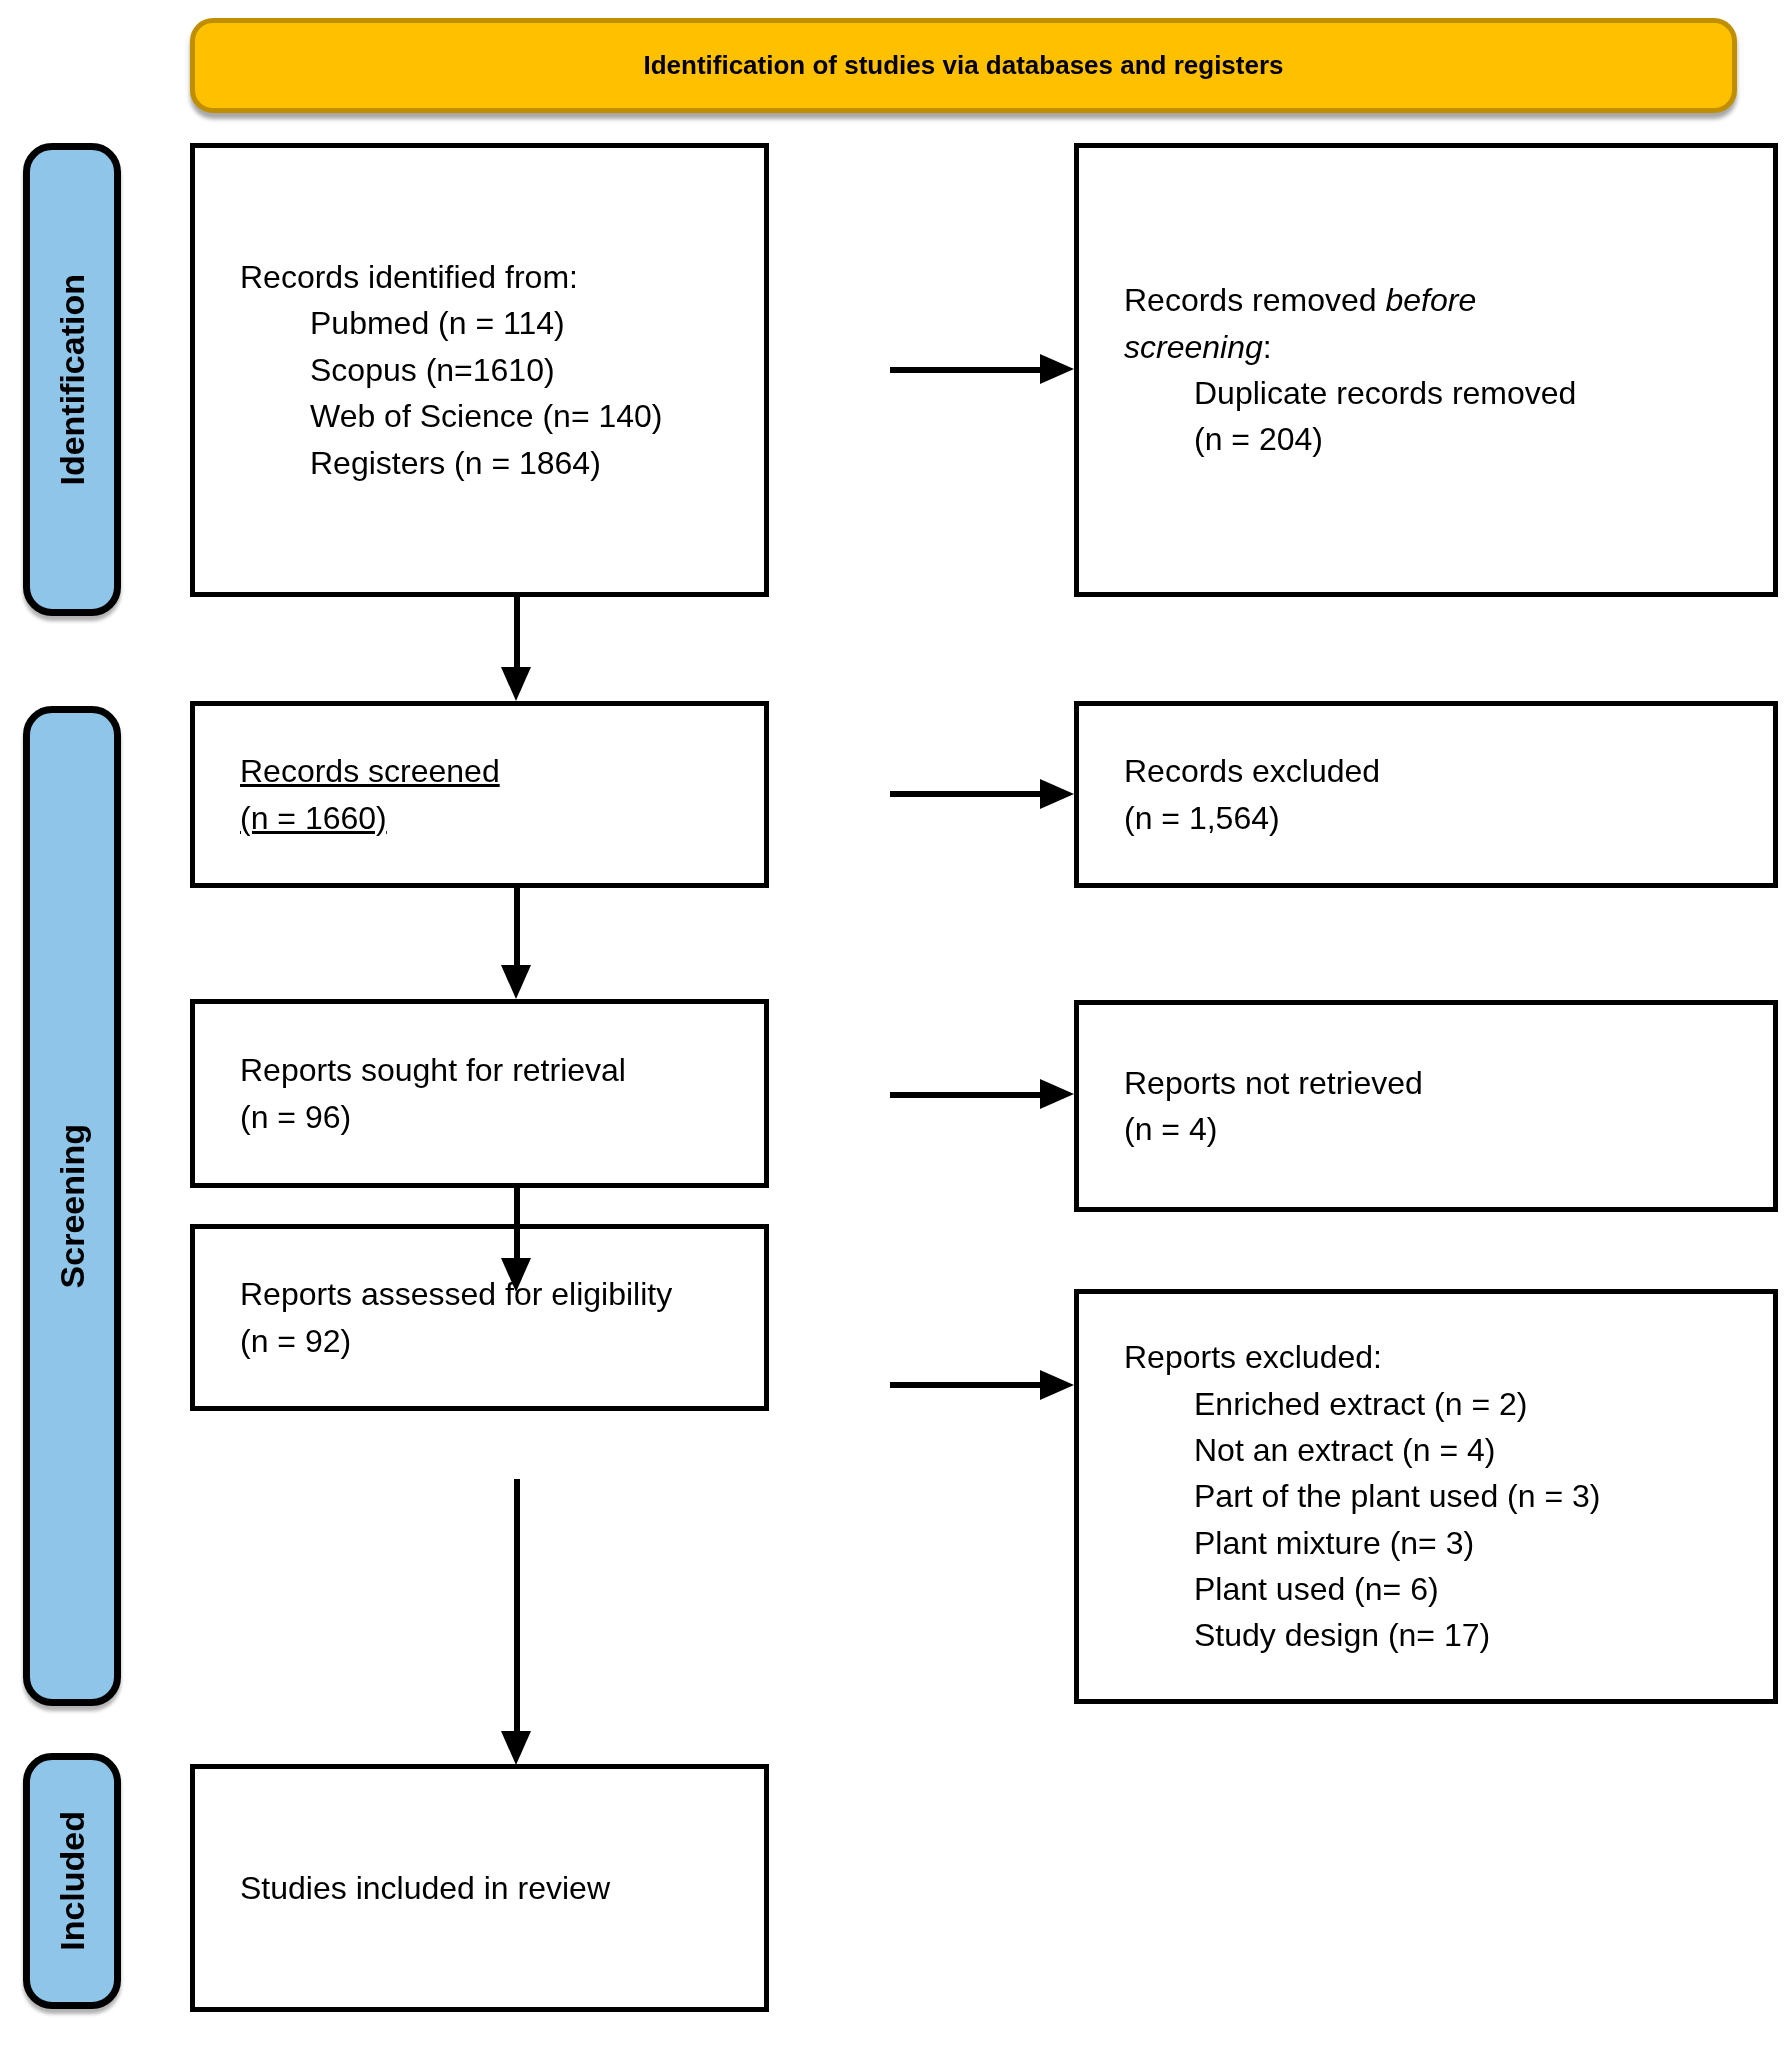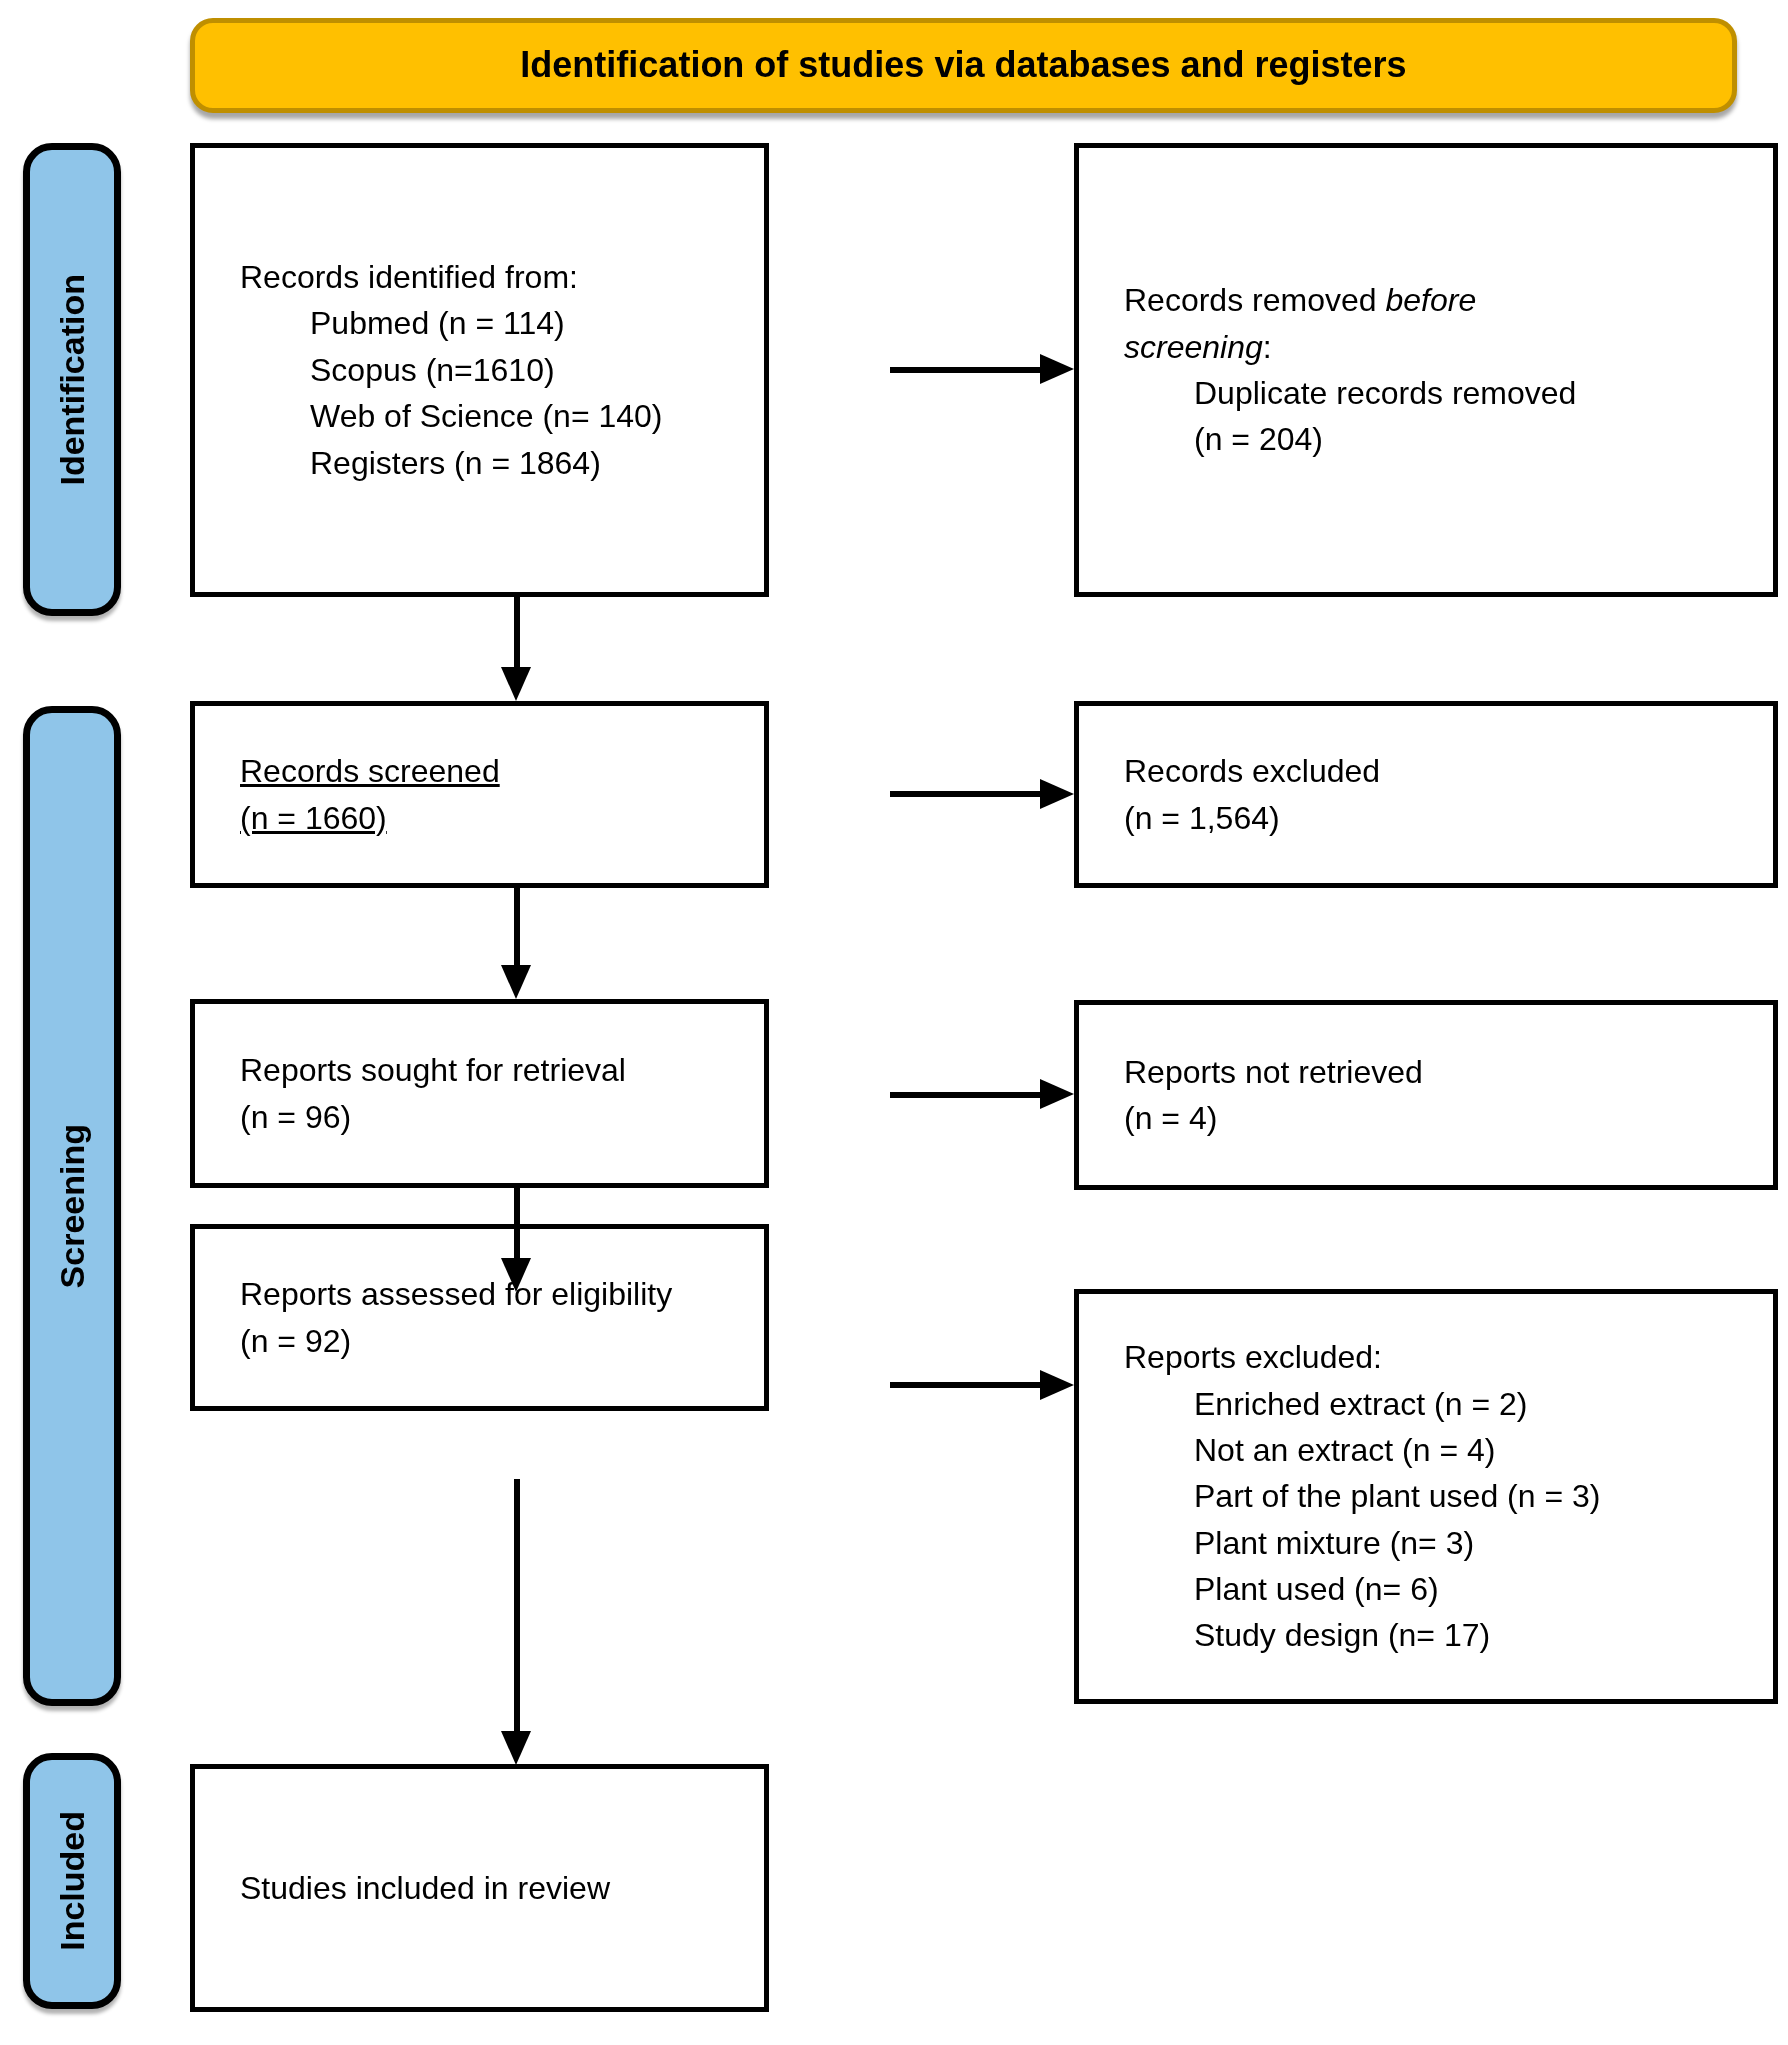--- a/index.html
+++ b/index.html
@@ -7,21 +7,21 @@
     position:relative;width:1789px;height:2046px;background:#ffffff;
     font-family:"Liberation Sans",sans-serif;color:#000;
   }
   
   .banner{
     position:absolute;left:190px;top:17.6px;width:1547px;height:95px;
     background:#FFC000;border:5px solid #BF8F00;border-radius:23px;
     box-sizing:border-box;display:flex;align-items:center;justify-content:center;
     box-shadow:0 5.5px 4.4px rgba(0,0,0,0.35);
   }
-  .banner-title{font-size:36px;font-weight:bold;}
+  .banner-title{font-size:26px;font-weight:bold;}
   
   .side{
     position:absolute;left:23px;width:98px;background:#8FC5E9;
     border:7.1px solid #000;border-radius:29px;box-sizing:border-box;
     display:flex;align-items:center;justify-content:center;
     box-shadow:0 5px 3.8px rgba(0,0,0,0.30);
   }
   .side .vtext{
     writing-mode:vertical-rl;transform:rotate(180deg);
     font-weight:bold;font-size:34px;white-space:nowrap;
@@ -37,21 +37,21 @@
   }
   .col1{left:190px;width:579px;}
   .col2{left:1074px;width:704px;justify-content:center;}
   .box.a {top:143px;height:454px;}
   .box.b {top:701px;height:187px;text-decoration:underline;}
   .box.c {top:999px;height:189px;}
   .box.d {top:1224px;height:187px;}
   .box.e {top:1764px;height:248px;}
   .box.r1{top:143px;height:454px;}
   .box.r2{top:701px;height:187px;}
-  .box.r3{top:1000px;height:190px;}
+  .box.r3{top:1000px;height:212px;}
   .box.r4{top:1289px;height:415px;}
   .line{white-space:nowrap;}
   .indent{padding-left:70px;}
   
   .vline{position:absolute;left:514px;width:5.5px;background:#000;}
   .head-down{
     position:absolute;left:501px;width:0;height:0;
     border-left:15.4px solid transparent;border-right:15.4px solid transparent;
     border-top:34px solid #000;
   }

